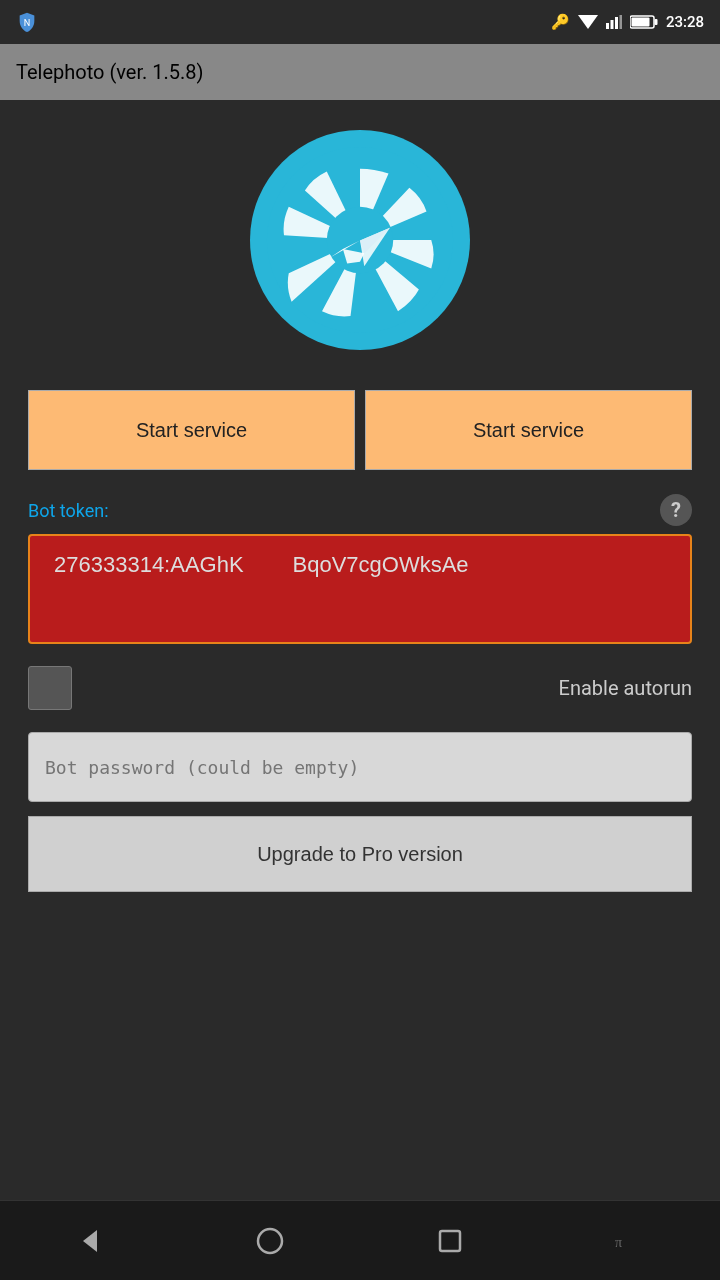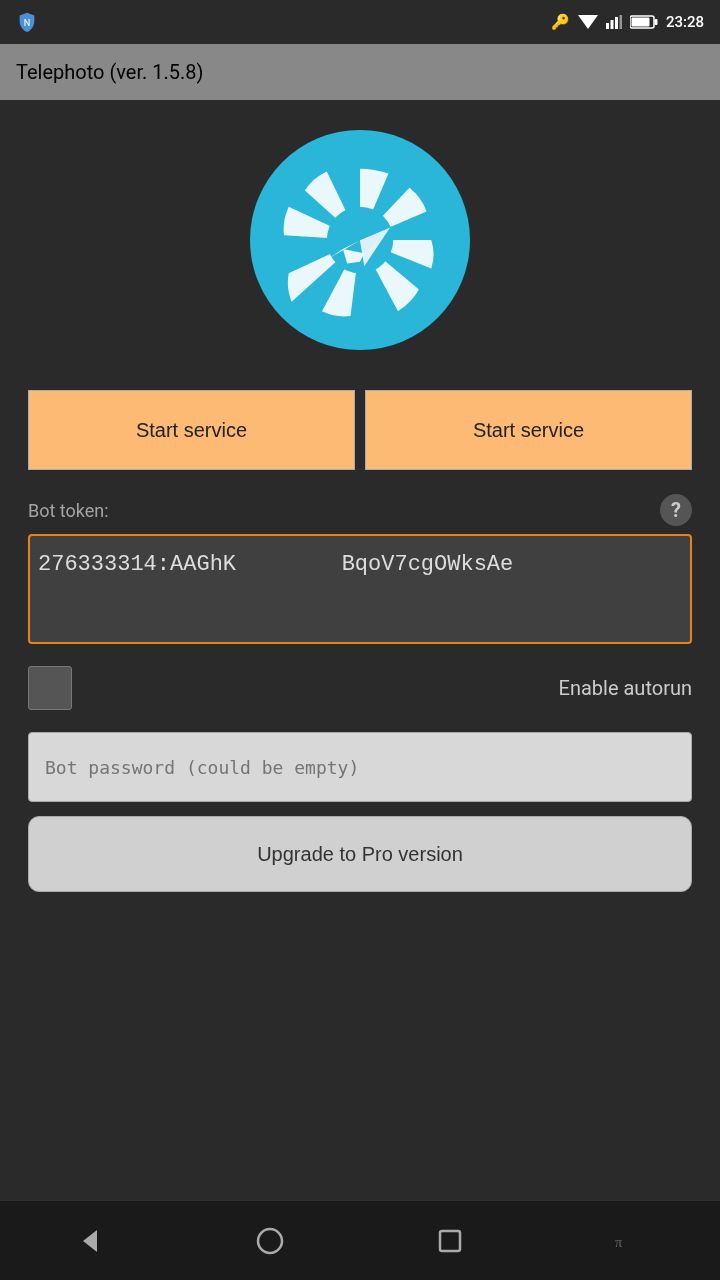--- a/index.html
+++ b/index.html
@@ -102,47 +102,47 @@
     
     .bot-token-row {
       width: 100%;
       display: flex;
       align-items: center;
       justify-content: space-between;
       margin-bottom: 8px;
     }
     .bot-token-label {
       font-size: 18px;
-      color: #a3a3a3;
+      color: #0ea5e9;
     }
     .help-icon {
       width: 32px;
       height: 32px;
       border-radius: 50%;
       background: #555;
       display: flex;
       align-items: center;
       justify-content: center;
       color: #ccc;
       font-size: 20px;
       font-weight: bold;
       cursor: pointer;
     }
 
     
     .bot-token-input {
       width: 100%;
       min-height: 110px;
-      background: #404040;
+      background: #b91c1c;
       border: 2.5px solid #e8831a;
       border-radius: 4px;
-      padding: 14px 8px;
+      padding: 14px 24px;
       font-size: 22px;
       color: #ddd;
-      font-family: Liberation Mono, monospace;
+      font-family: Liberation Sans, sans-serif;
       resize: none;
       outline: none;
       margin-bottom: 22px;
       line-height: 1.4;
     }
 
     
     .autorun-row {
       width: 100%;
       display: flex;
@@ -179,21 +179,21 @@
       outline: none;
       margin-bottom: 14px;
     }
 
     
     .upgrade-btn {
       width: 100%;
       height: 76px;
       background: #d0d0d0;
       border: 1px solid #aaa;
-      border-radius: 11px;
+      border-radius: 0;
       font-size: 20px;
       color: #333;
       cursor: pointer;
       display: flex;
       align-items: center;
       justify-content: center;
       margin-bottom: 20px;
     }
 
     

